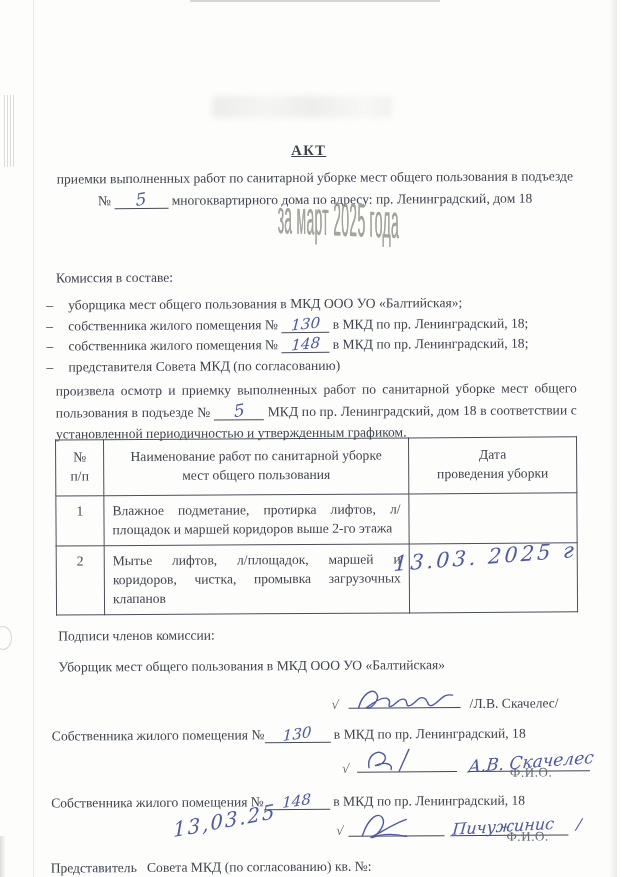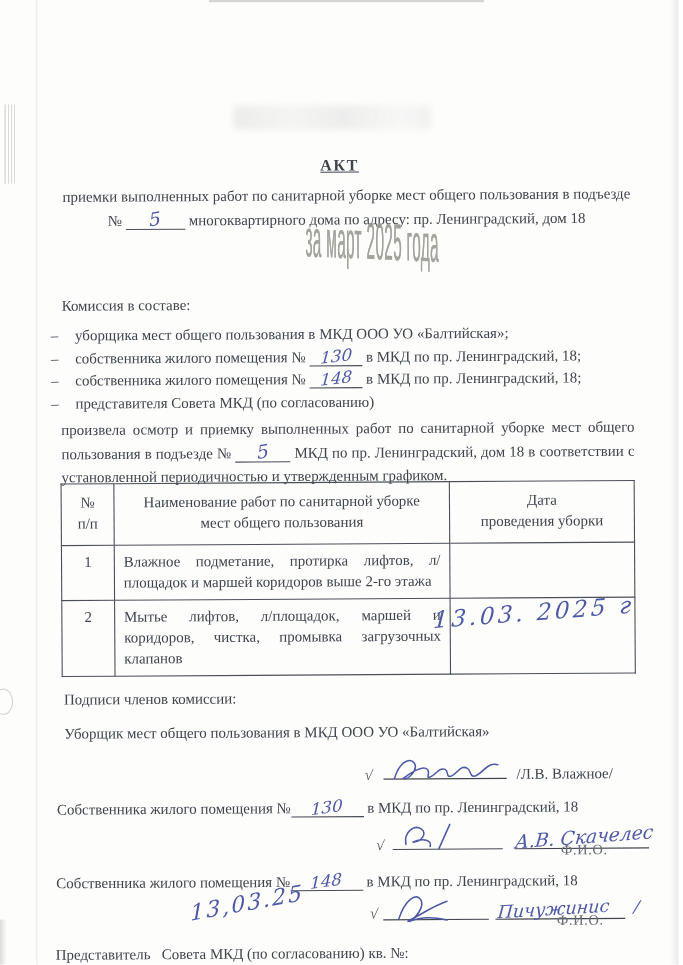--- a/index.html
+++ b/index.html
@@ -160,21 +160,21 @@
 
     <div class="blk" style="top:655px;left:57px;width:530px;">Уборщик мест общего пользования в МКД ООО УО «Балтийская»</div>
 
     <div class="blk" style="top:690px;left:330px;width:280px;height:28px;">
       <span class="tick">√</span>
       <span class="sigline" style="width:112px;height:18px;margin-left:6px;">
         <svg class="sig-svg" width="100" height="26" viewBox="0 0 100 26">
           <path d="M4 22 C8 8 18 2 22 8 C26 14 16 24 12 22 C20 16 30 10 34 14 C37 17 32 22 36 21 C42 19 44 12 50 14 C54 16 50 22 56 20 C62 17 64 10 70 13 C74 15 72 22 78 20 C86 16 88 8 98 10" fill="none" stroke="#4d58a6" stroke-width="1.4" stroke-linecap="round"></path>
         </svg>
       </span>
-      <span style="margin-left:6px;">/Л.В. Влажное/</span>
+      <span style="margin-left:6px;">/Л.В. Скачелес/</span>
     </div>
 
     <div class="blk" style="top:724px;left:50px;width:540px;">
       <span>Собственника жилого помещения №</span><span class="uline" style="width:66px;"><span class="hand" style="font-size:15px;transform:skewX(-10deg) rotate(-8deg);">130</span></span>
       <span>в МКД по пр. Ленинградский, 18</span>
     </div>
 
     <div class="blk" style="top:752px;left:340px;width:280px;height:32px;">
       <span class="tick">√</span>
       <span class="sigline" style="width:100px;height:20px;margin-left:4px;">

